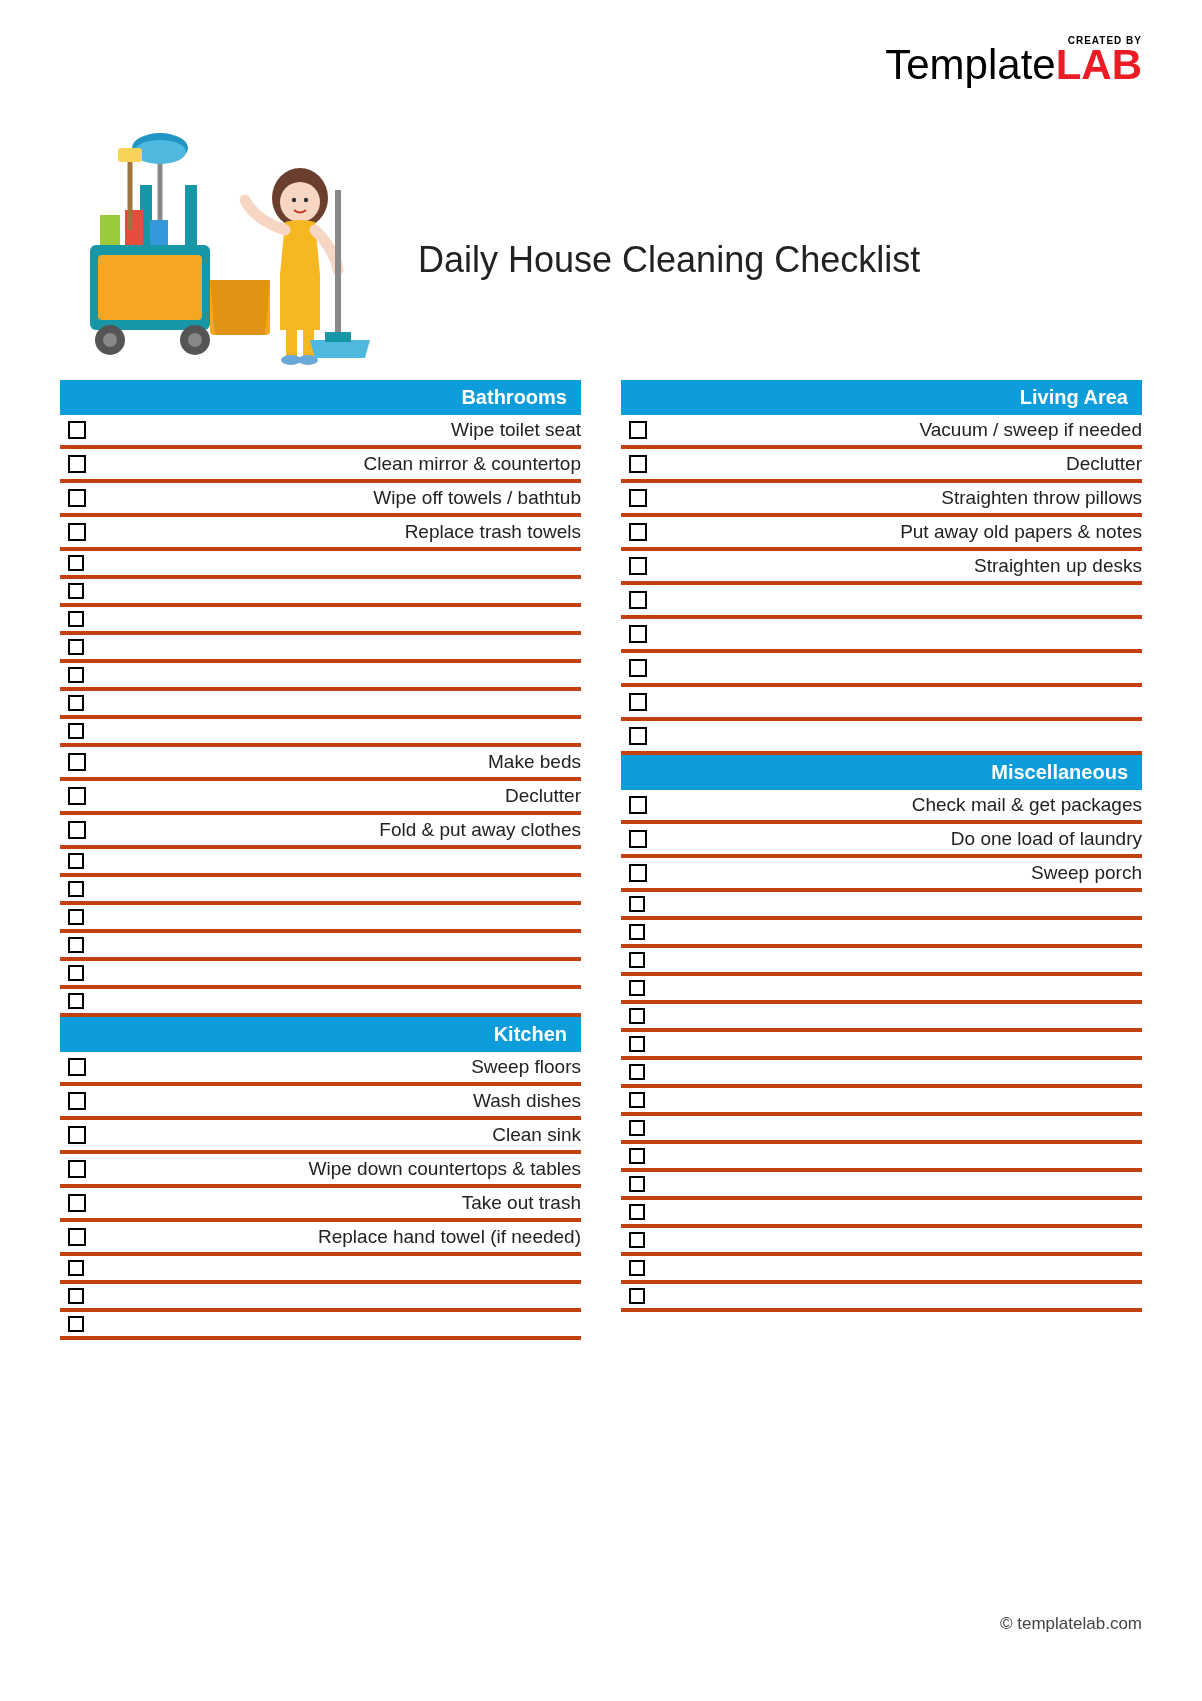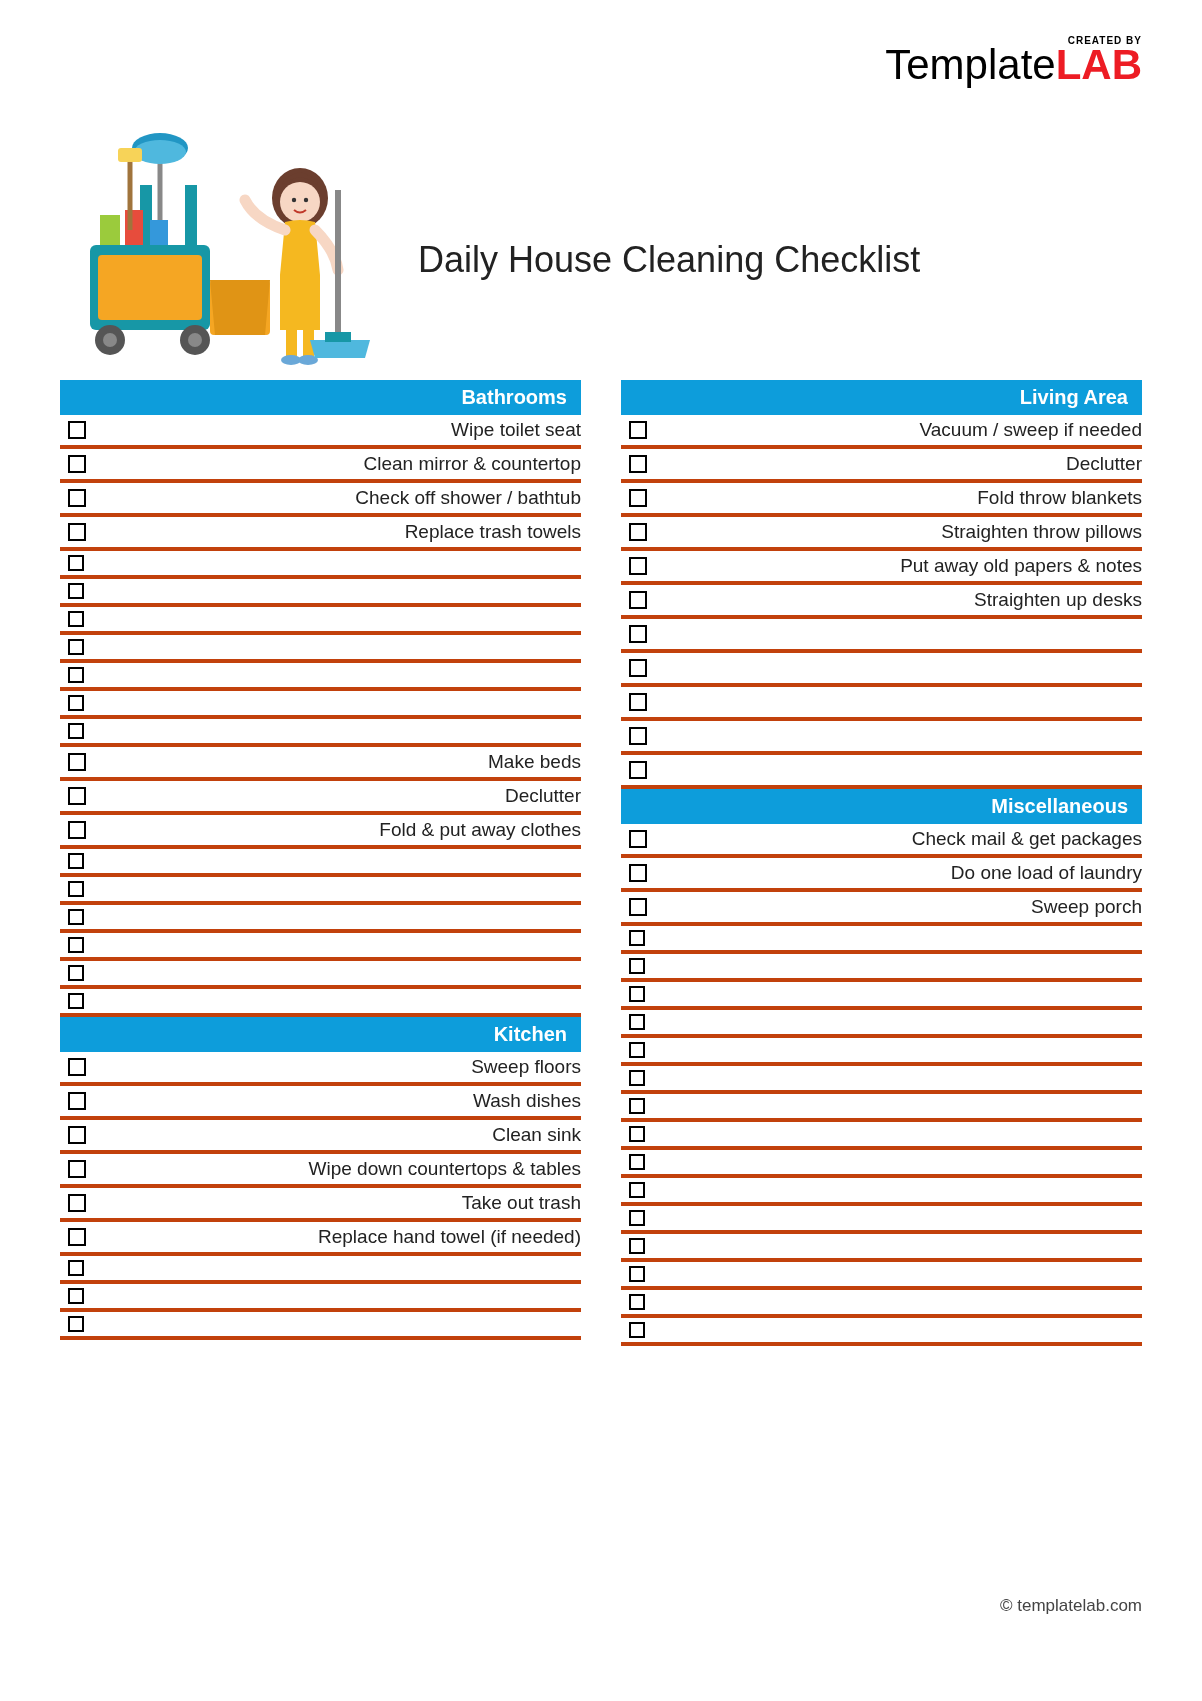--- a/index.html
+++ b/index.html
@@ -89,21 +89,21 @@
   .text-cell {
     flex: 1;
     font-size: 19px;
     color: #222;
     padding-left: 6px;
   }
   .compact .row { min-height: 28px; }
   .compact .checkbox { width: 16px; height: 16px; border-width: 2.2px; }
   .footer {
     position: absolute;
-    bottom: 85px;
+    bottom: 67px;
     right: 60px;
     font-size: 17px;
     color: #444;
   }
 </style>
 </head>
 <body>
 
 <div class="logo-area">
   <div class="logo-created">CREATED BY</div>
@@ -178,21 +178,21 @@
       <div class="row">
         <div class="checkbox-cell">
           <span class="checkbox"></span>
         </div>
         <div class="text-cell">Clean mirror &amp; countertop</div>
       </div>
       <div class="row">
         <div class="checkbox-cell">
           <span class="checkbox"></span>
         </div>
-        <div class="text-cell">Check off shower / bathtub</div>
+        <div class="text-cell">Wipe off towels / bathtub</div>
       </div>
       <div class="row">
         <div class="checkbox-cell">
           <span class="checkbox"></span>
         </div>
         <div class="text-cell">Replace trash towels</div>
       </div>
       <div class="compact">
         <div class="row">
           <div class="checkbox-cell">
@@ -362,26 +362,20 @@
       <div class="row">
         <div class="checkbox-cell">
           <span class="checkbox"></span>
         </div>
         <div class="text-cell">Declutter</div>
       </div>
       <div class="row">
         <div class="checkbox-cell">
           <span class="checkbox"></span>
         </div>
-        <div class="text-cell">Fold throw blankets</div>
-      </div>
-      <div class="row">
-        <div class="checkbox-cell">
-          <span class="checkbox"></span>
-        </div>
         <div class="text-cell">Straighten throw pillows</div>
       </div>
       <div class="row">
         <div class="checkbox-cell">
           <span class="checkbox"></span>
         </div>
         <div class="text-cell">Put away old papers &amp; notes</div>
       </div>
       <div class="row">
         <div class="checkbox-cell">

